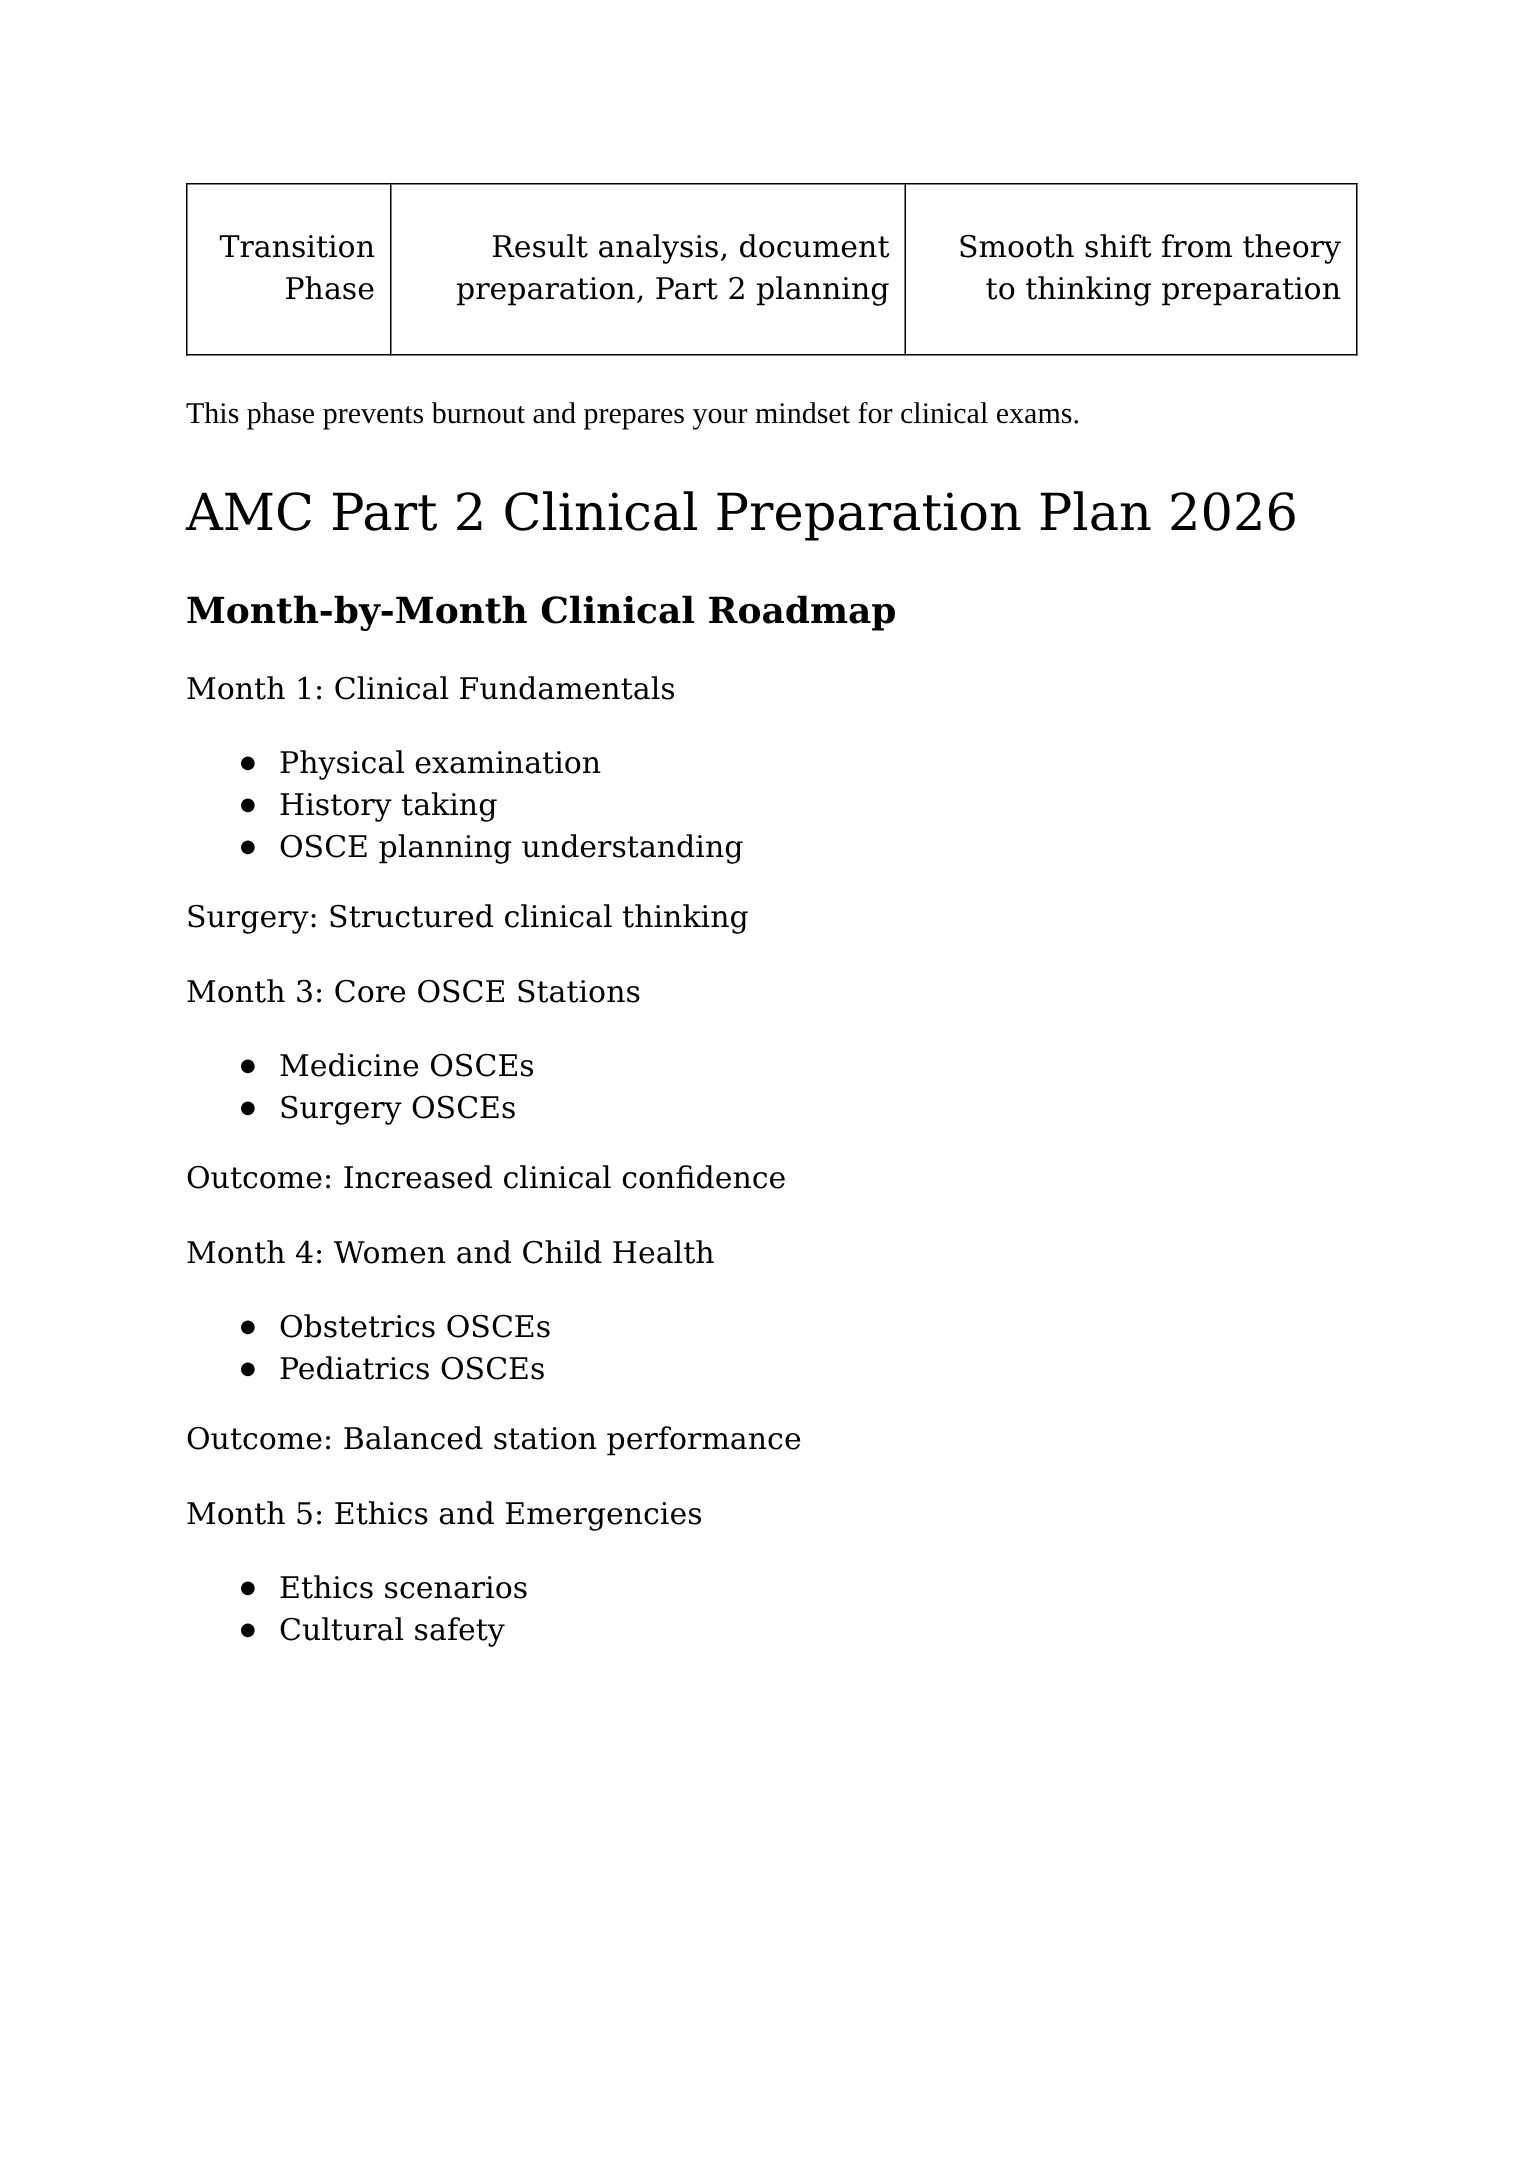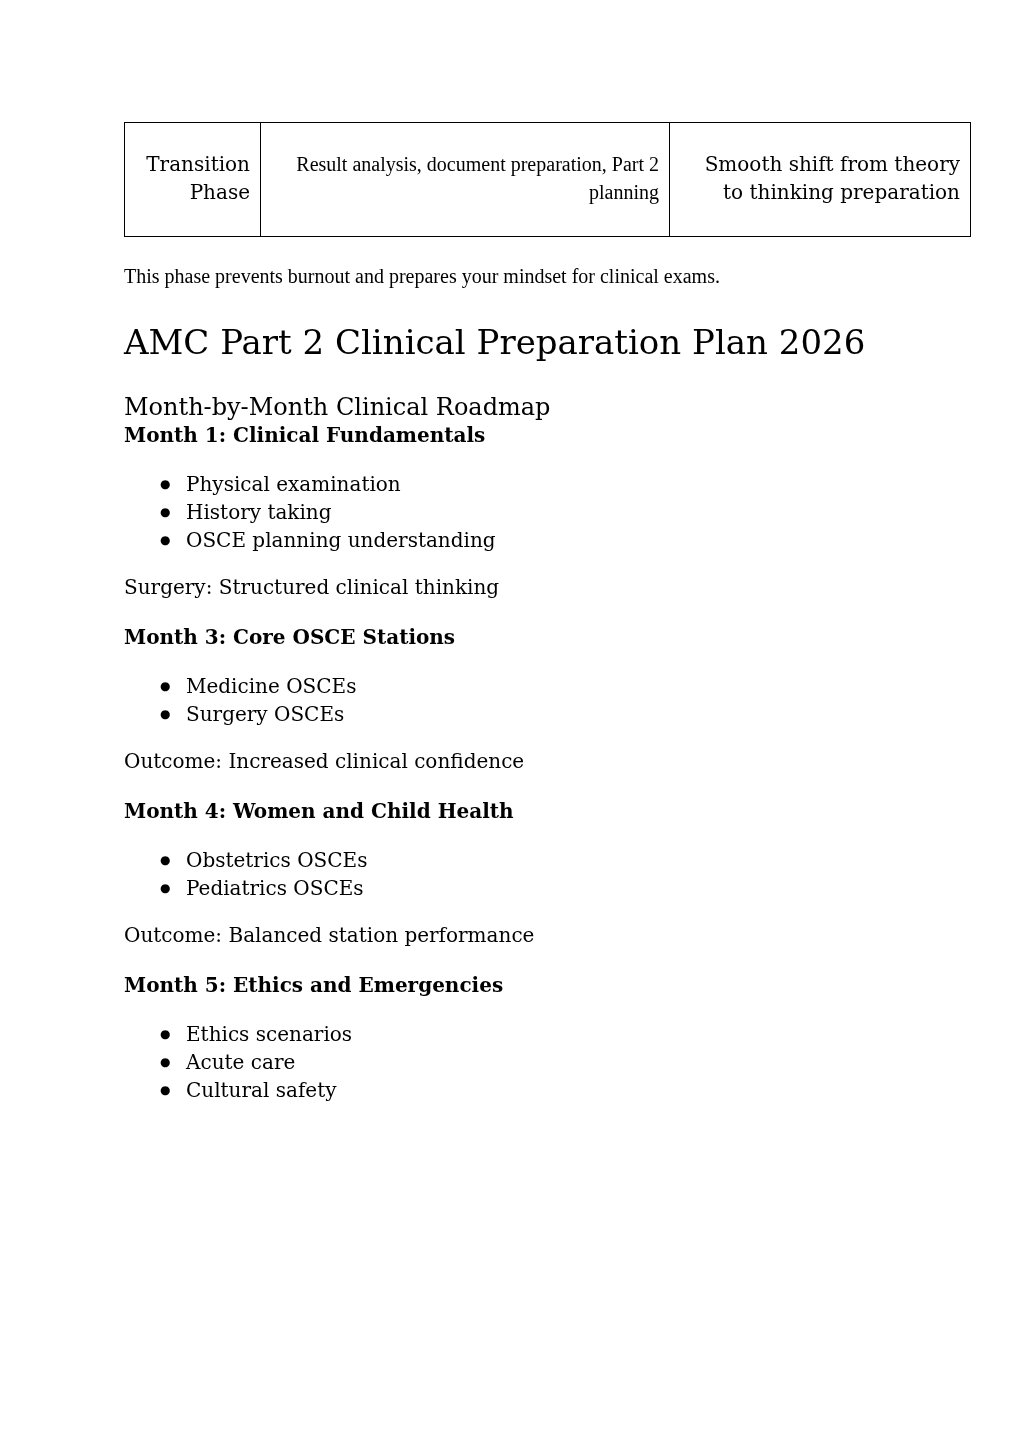--- a/index.html
+++ b/index.html
@@ -21,44 +21,45 @@
   }
   table.phase-table td {
     border: 1.5px solid #000000;
     vertical-align: top;
     padding: 27px 10px 30px 10px;
     font-size: 20px;
     line-height: 28px;
     text-align: right;
   }
   td.c1 { width: 136px; }
-  td.c2 { width: 409px; font-family: Liberation Serif, serif; }
+  td.c2 { width: 343px; }
   td.c3 { width: 301px; }
 
   
   p.body-text {
     font-size: 20px;
     line-height: 26px;
     margin-bottom: 32px;
     font-family: Liberation Serif, serif;
   }
   h1.doc-title {
     font-size: 34px;
     font-weight: 400;
     line-height: 1.25;
     margin-bottom: 28px;
   }
   h2.doc-subtitle {
     font-size: 24px;
-    font-weight: 400;
+    font-weight: 700;
     line-height: 1.25;
+    margin-bottom: 24px;
   }
   h3.month-heading {
     font-size: 20px;
-    font-weight: 700;
+    font-weight: 400;
     line-height: 26px;
     margin-bottom: 22px;
   }
   ul.month-list {
     list-style: none;
     margin-bottom: 20px;
   }
   ul.month-list li {
     position: relative;
     padding-left: 62px;
@@ -125,18 +126,17 @@
         <li>Obstetrics OSCEs</li>
         <li>Pediatrics OSCEs</li>
       </ul>
     <p class="outcome">Outcome: Balanced station performance</p>
   </section>
 
   <section class="month">
     <h3 class="month-heading">Month 5: Ethics and Emergencies</h3>
     <ul class="month-list">
         <li>Ethics scenarios</li>
-        <li>Acute care</li>
         <li>Cultural safety</li>
       </ul>
 
   </section>
 </div>
 
 </body></html>

